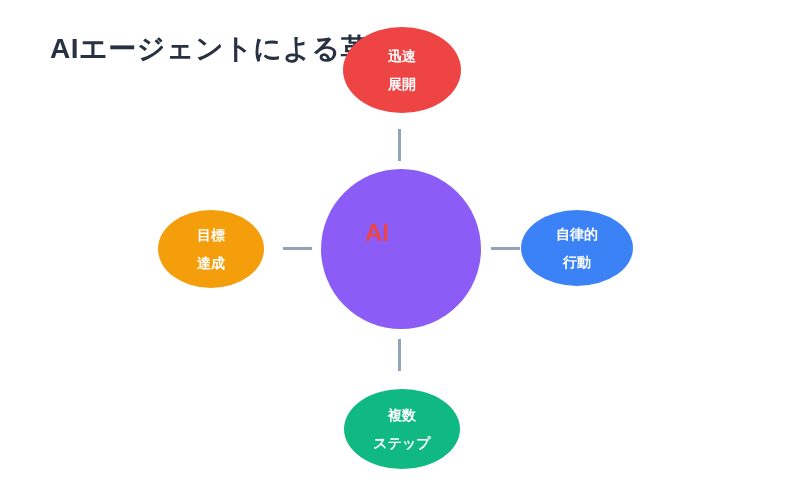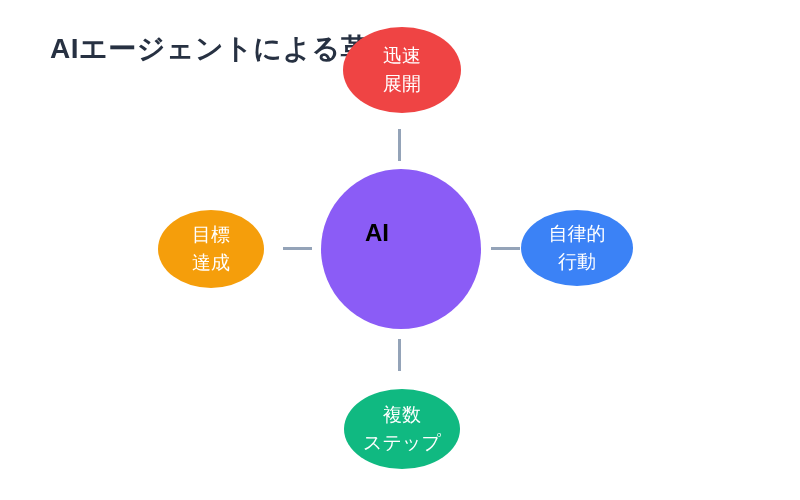--- a/index.html
+++ b/index.html
@@ -22,29 +22,29 @@
   .conn-bottom { left: 398px; top: 339px; }
   .conn-left   { left: 283px; top: 247px; }
   .conn-right  { left: 491px; top: 247px; }
   .center-circle {
     position: absolute; z-index: 3;
     left: 321px; top: 169px; width: 160px; height: 160px;
     border-radius: 50%;
   }
   .center-label {
     position: absolute; z-index: 4; left: 365px; top: 219px;
-    color: #000000; font-size: 24px; line-height: 27px;
+    color: #ef4444; font-size: 24px; line-height: 27px;
     font-weight: bold; text-align: left; white-space: nowrap;
   }
   .node {
     position: absolute; z-index: 5; border-radius: 50%;
     display: flex; flex-direction: column;
     align-items: center; justify-content: center;
-    color: #ffffff; font-size: 19px; line-height: 28px;
-    font-weight: normal; text-align: center; white-space: nowrap;
+    color: #ffffff; font-size: 14px; line-height: 28px;
+    font-weight: bold; text-align: center; white-space: nowrap;
   }
   .node-top    { left: 343px; top:  27px; width: 118px; height: 86px; }
   .node-right  { left: 521px; top: 210px; width: 112px; height: 76px; }
   .node-bottom { left: 344px; top: 389px; width: 116px; height: 80px; }
   .node-left   { left: 158px; top: 210px; width: 106px; height: 78px; }
   .line { display: block; }
 </style>
 </head>
 <body>
 

